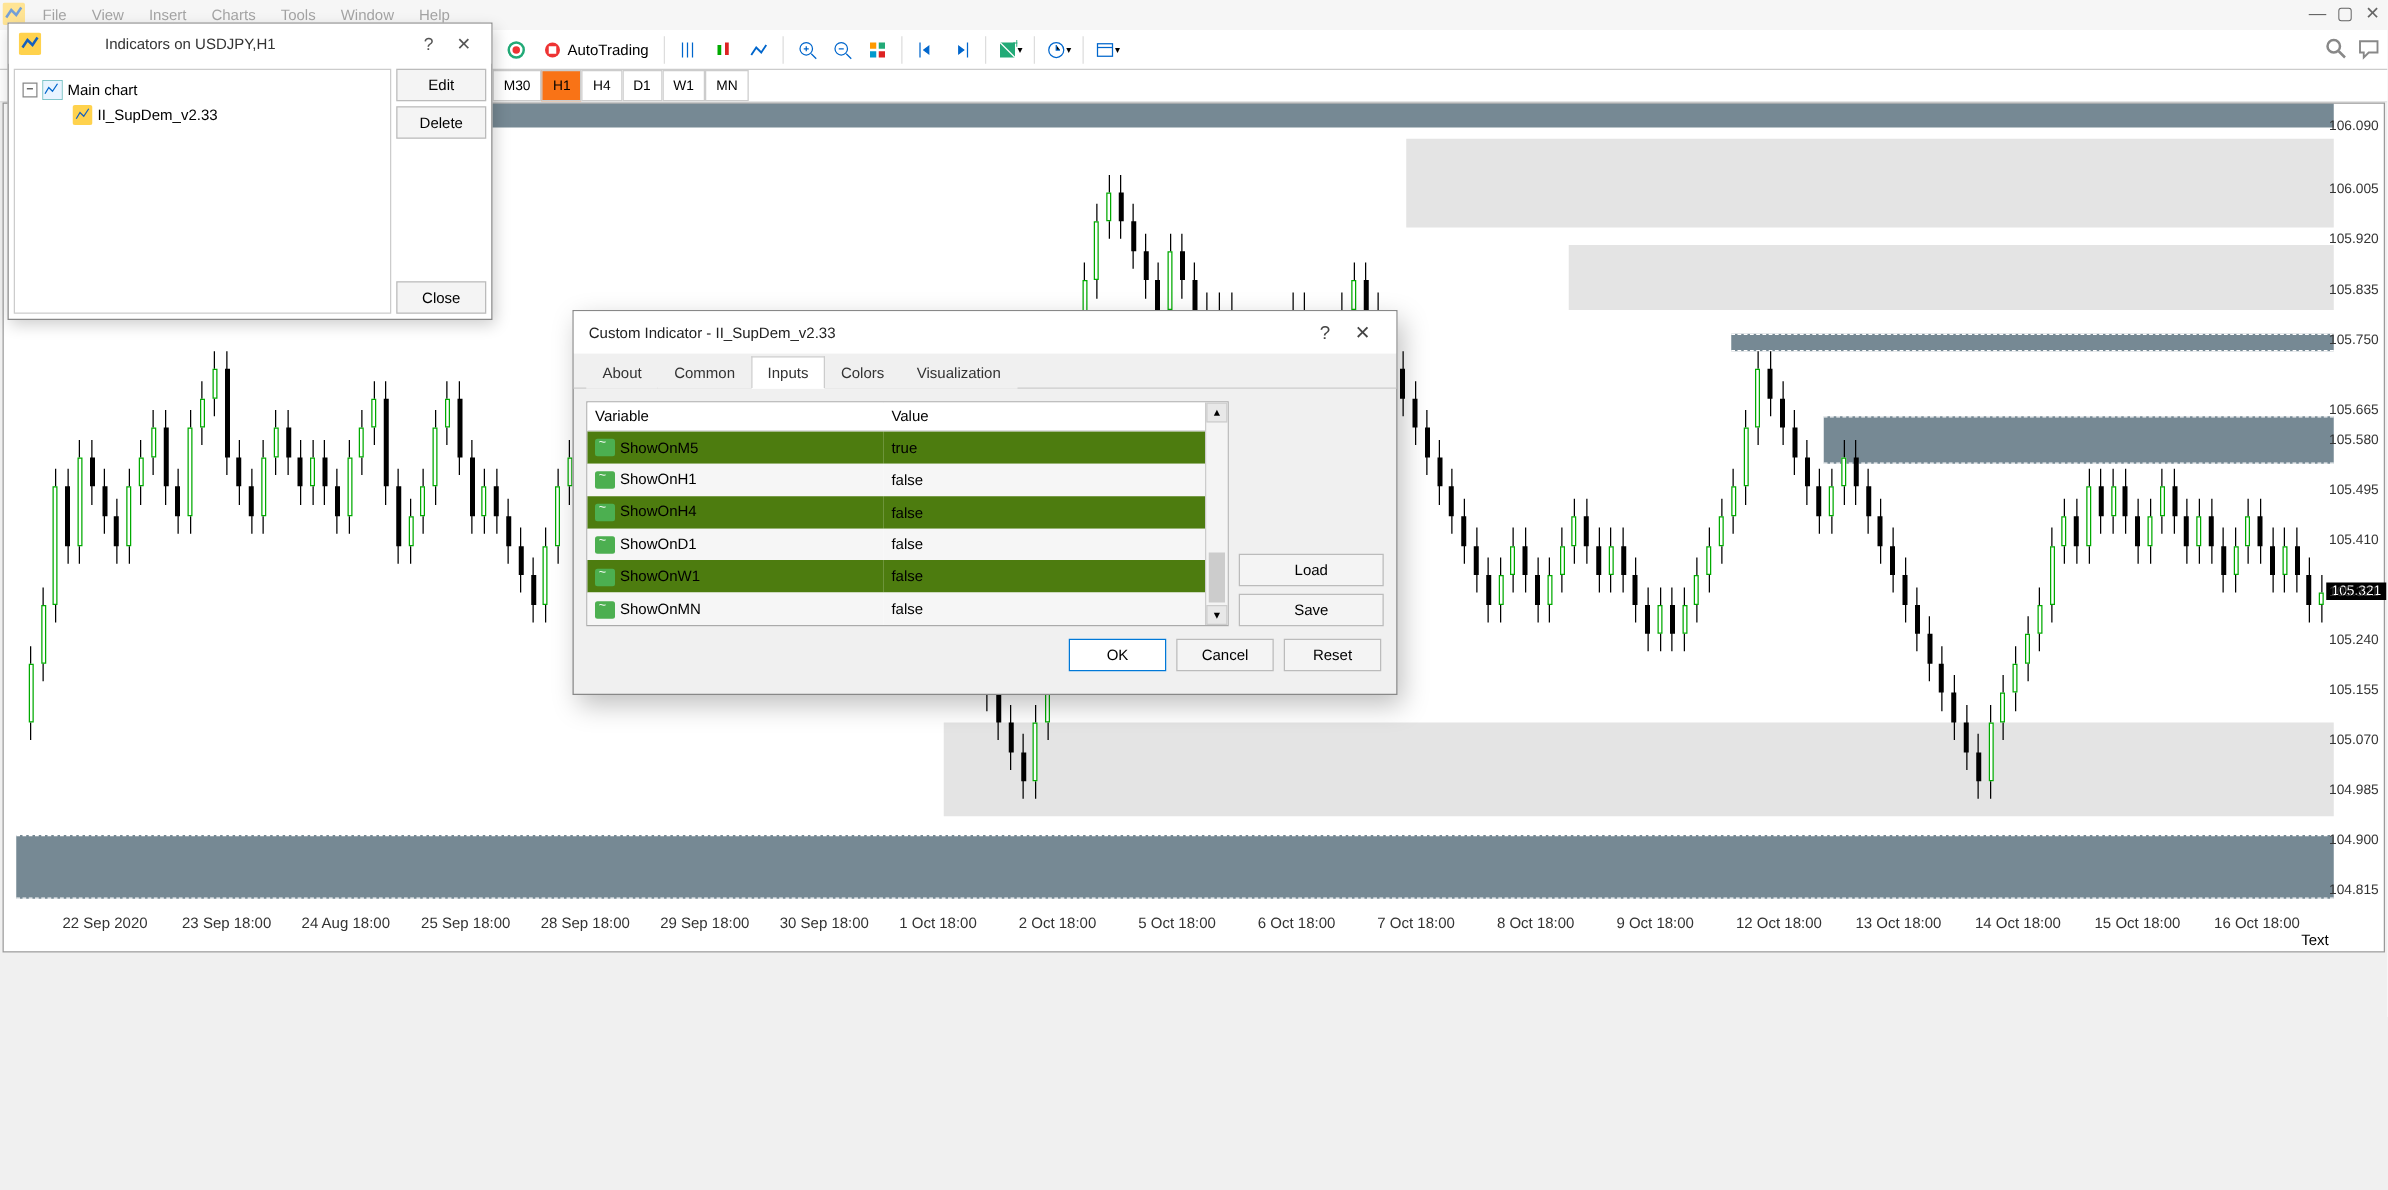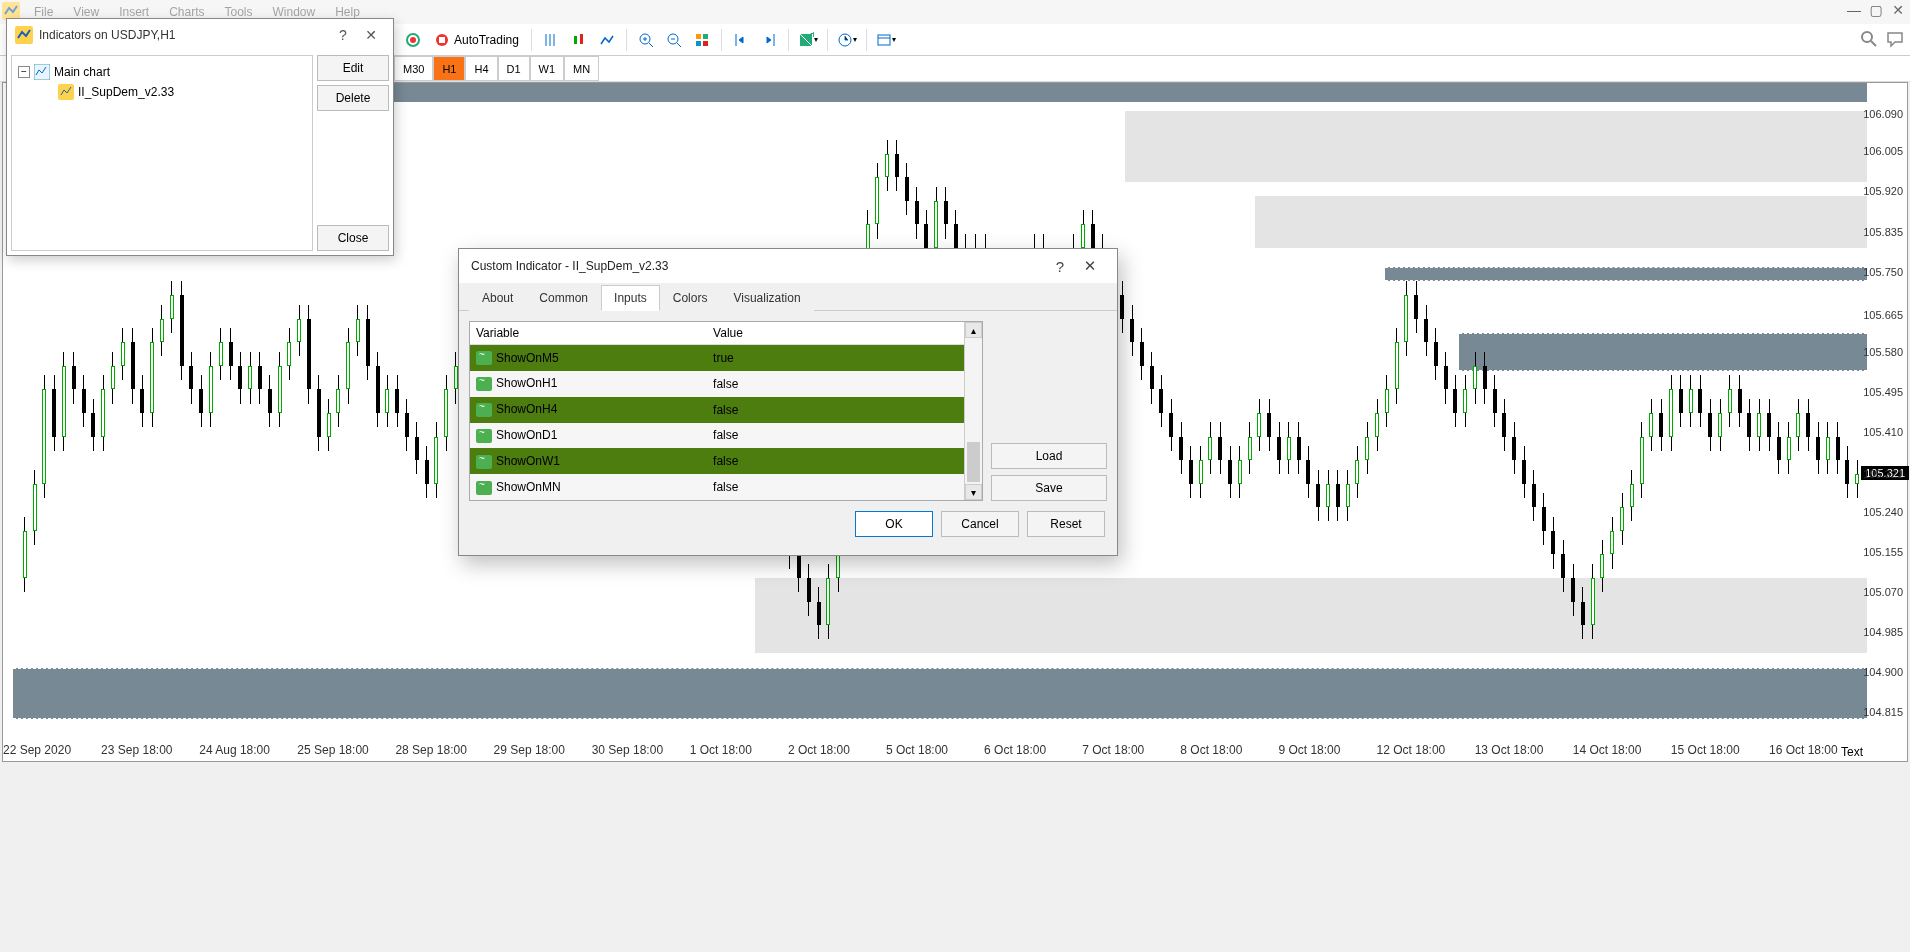--- a/index.html
+++ b/index.html
@@ -22,40 +22,40 @@
 
 .tfbar { height: 26px; background: #fff; border-bottom: 1px solid #ddd; display: flex; align-items: stretch; padding-left: 394px; }
 .tfbar div { border: 1px solid #ccc; padding: 3px 8px; font-size: 11px; background: #fff; display: flex; align-items: center; }
 .tfbar div.active { background: #f97316; }
 
 
 .chart-container { position: absolute; left: 2px; top: 82px; right: 2px; height: 680px; background: #fff; border: 1px solid #999; }
 .chart-inner { position: absolute; left: 10px; right: 40px; top: 0; bottom: 20px; }
 .price-axis { position: absolute; right: 0; top: 0; width: 48px; bottom: 20px; }
 .price-axis div { position: absolute; right: 4px; font-size: 11px; color: #333; transform: translateY(-50%);}
-.time-axis { position: absolute; left: 0; right: 40px; bottom: 0; height: 18px; display: flex; font-size: 11px; color: #333; }
+.time-axis { position: absolute; left: 0; right: 40px; bottom: 12px; height: 18px; display: flex; font-size: 11px; color: #333; padding-left: 47px; }
 .time-axis span { flex: 1; white-space: nowrap; }
 .zone { position: absolute; left: 0; right: 0; }
 .zone-grey { background: #e4e4e4; }
 .zone-blue { background: #768994; }
 .zone-dashed { border-top: 1px dashed #fff; border-bottom: 1px dashed #fff; }
 .current-price { position: absolute; right: -42px; background: #000; color: #fff; font-size: 11px; padding: 1px 4px; }
 .text-label { position: absolute; right: 44px; bottom: 2px; font-size: 12px; }
 
 
 .candle { position: absolute; width: 4px; }
 .candle .wick { position: absolute; left: 1.5px; width: 1px; background: #000; }
 .candle .body-up { position: absolute; width: 4px; background: #fff; border: 1px solid #0a0; }
 .candle .body-dn { position: absolute; width: 4px; background: #000; }
 
 
 .ind-dialog { position: absolute; left: 6px; top: 18px; width: 388px; height: 238px; background: #fff; border: 1px solid #888; box-shadow: 2px 4px 12px rgba(0,0,0,0.2); }
 .ind-title { height: 32px; display: flex; align-items: center; padding: 0 8px; background: #fff; }
 .ind-title .icon { width: 18px; height: 18px; margin-right: 6px; display: inline-flex; }
-.ind-title .label { flex: 1; color: #333; }
+.ind-title .label { flex: 1; color: #333; margin-left: 45px; }
 .ind-title .help, .ind-title .close { width: 28px; text-align: center; color: #555; font-size: 14px; }
 .ind-body { display: flex; height: 204px; }
 .ind-tree { flex: 1; border: 1px solid #ccc; margin: 4px 0 4px 4px; padding: 6px; background: #fff; }
 .ind-tree-row { display: flex; align-items: center; gap: 4px; padding: 2px 0; }
 .ind-tree-row.child { padding-left: 24px; }
 .tree-expand { width: 12px; height: 12px; border: 1px solid #888; display: inline-flex; justify-content: center; align-items: center; font-size: 10px; line-height: 8px; }
 .tree-icon { width: 16px; height: 16px; }
 .ind-buttons { width: 80px; display: flex; flex-direction: column; padding: 4px; gap: 4px; }
 .ind-buttons button { height: 26px; background: #f4f4f4; border: 1px solid #bbb; font-size: 12px; }
 .ind-buttons .spacer { flex: 1; }
@@ -983,26 +983,26 @@
       <div class="candle" style="left: 1832.4px;">
         <div class="wick" style="top: 363px; height: 51.8571px;"></div>
         <div class="body-dn" style="top: 377.143px; height: 23.5714px;"></div>
       </div>
       <div class="candle" style="left: 1842.2px;">
         <div class="wick" style="top: 377.143px; height: 37.7143px;"></div>
         <div class="body-up" style="top: 391.286px; height: 9.42857px;"></div>
       </div>
     </div>
   <div class="price-axis" id="priceAxis">
-      <div style="top: 31px;">106.090</div>
+      <div style="top: 18px;">106.090</div>
       <div style="top: 68.3571px;">106.005</div>
       <div style="top: 108.429px;">105.920</div>
       <div style="top: 148.5px;">105.835</div>
       <div style="top: 188.571px;">105.750</div>
-      <div style="top: 232px; text-align: right;">105.665</div>
+      <div style="top: 245px; text-align: right;">105.665</div>
       <div style="top: 268.714px;">105.580</div>
       <div style="top: 308.786px;">105.495</div>
       <div style="top: 348.857px;">105.410</div>
       <div style="top: 390.814px;">105.321</div>
       <div style="top: 429px;">105.240</div>
       <div style="top: 469.071px;">105.155</div>
       <div style="top: 509.143px;">105.070</div>
       <div style="top: 549.214px;">104.985</div>
       <div style="top: 589.286px;">104.900</div>
       <div style="top: 629.357px;">104.815</div>

